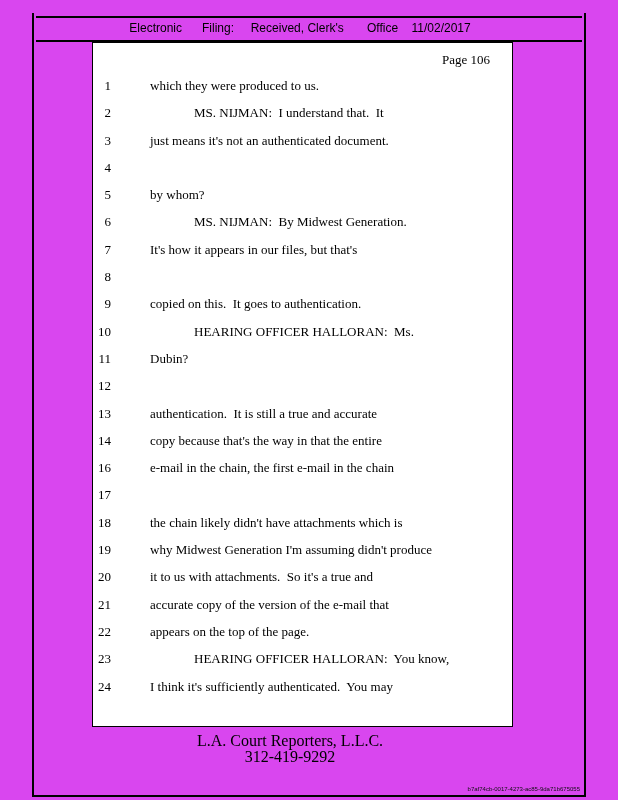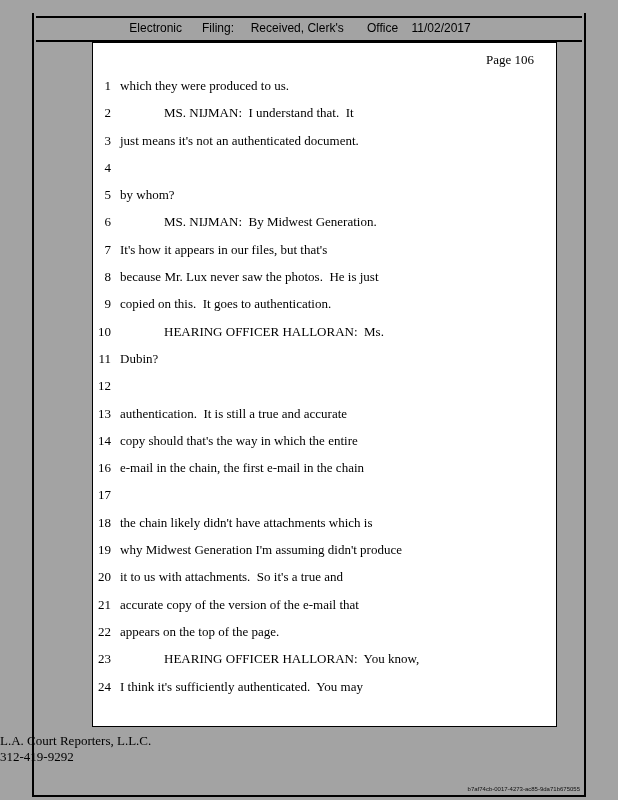--- a/index.html
+++ b/index.html
@@ -4,21 +4,21 @@
 <style>
   * { margin:0; padding:0; box-sizing:border-box; }
   html,body { background:#ffffff; }
   body {
     width:618px; height:800px;
     font-family:"Liberation Serif", serif;
     color:#000;
     position:relative;
     overflow:hidden;
   }
-  .page { position:relative; width:618px; height:800px; background:#a3a3a3; }
+  .page { position:relative; width:618px; height:800px; background:#d946ef; }
 
   
   .edge { position:absolute; background:#000; }
   .edge-left   { left:32px;  top:13px;  width:2px;  height:784px; }
   .edge-right  { left:584px; top:13px;  width:2px;  height:784px; }
   .edge-bottom { left:32px;  top:795px; width:554px; height:2px; }
 
   
   .rule { position:absolute; left:36px; width:546px; height:2px; background:#000; }
   .rule-top { top:16px; }
@@ -28,37 +28,37 @@
     position:absolute; top:21px; left:0; width:600px;
     text-align:center;
     font-family:"Liberation Sans", sans-serif;
     font-size:12px;
     white-space:pre;
   }
 
   
   .box {
     position:absolute; left:92px; top:42px;
-    width:465px; height:685px;
+    width:421px; height:685px;
     border:1px solid #000;
     background:#fff;
   }
   .page-label {
     position:absolute; top:9px; right:22px;
     font-size:13px;
   }
   .lines { position:absolute; top:29px; left:0; right:0; }
   .line { display:flex; height:27.3px; line-height:27.3px; }
   .num { width:18px; text-align:right; font-size:13px; flex:none; }
-  .txt { margin-left:9px; font-size:13px; white-space:pre; }
+  .txt { margin-left:39px; font-size:13px; white-space:pre; }
   .txt.indent { padding-left:44px; }
 
   .footer {
     position:absolute; top:733px; left:0; width:580px;
-    text-align:left; font-size:13px; line-height:16px;
+    text-align:center; font-size:16px; line-height:16px;
   }
 
   .doc-id {
     position:absolute; top:786px; left:445px; width:135px;
     font-size:6px; font-family:"Liberation Sans", sans-serif;
     text-align:right; color:#111;
   }
 </style>
 </head>
 <body>
@@ -98,21 +98,20 @@
         <div class="line">
           <span class="num">6</span>
           <span class="txt indent">MS. NIJMAN:  By Midwest Generation.</span>
         </div>
         <div class="line">
           <span class="num">7</span>
           <span class="txt">It's how it appears in our files, but that's</span>
         </div>
         <div class="line">
           <span class="num">8</span>
-          <span class="txt">because Mr. Lux never saw the photos.  He is just</span>
         </div>
         <div class="line">
           <span class="num">9</span>
           <span class="txt">copied on this.  It goes to authentication.</span>
         </div>
         <div class="line">
           <span class="num">10</span>
           <span class="txt indent">HEARING OFFICER HALLORAN:  Ms.</span>
         </div>
         <div class="line">
@@ -121,21 +120,21 @@
         </div>
         <div class="line">
           <span class="num">12</span>
         </div>
         <div class="line">
           <span class="num">13</span>
           <span class="txt">authentication.  It is still a true and accurate</span>
         </div>
         <div class="line">
           <span class="num">14</span>
-          <span class="txt">copy should that's the way in which the entire</span>
+          <span class="txt">copy because that's the way in that the entire</span>
         </div>
         <div class="line">
           <span class="num">16</span>
           <span class="txt">e-mail in the chain, the first e-mail in the chain</span>
         </div>
         <div class="line">
           <span class="num">17</span>
         </div>
         <div class="line">
           <span class="num">18</span>

